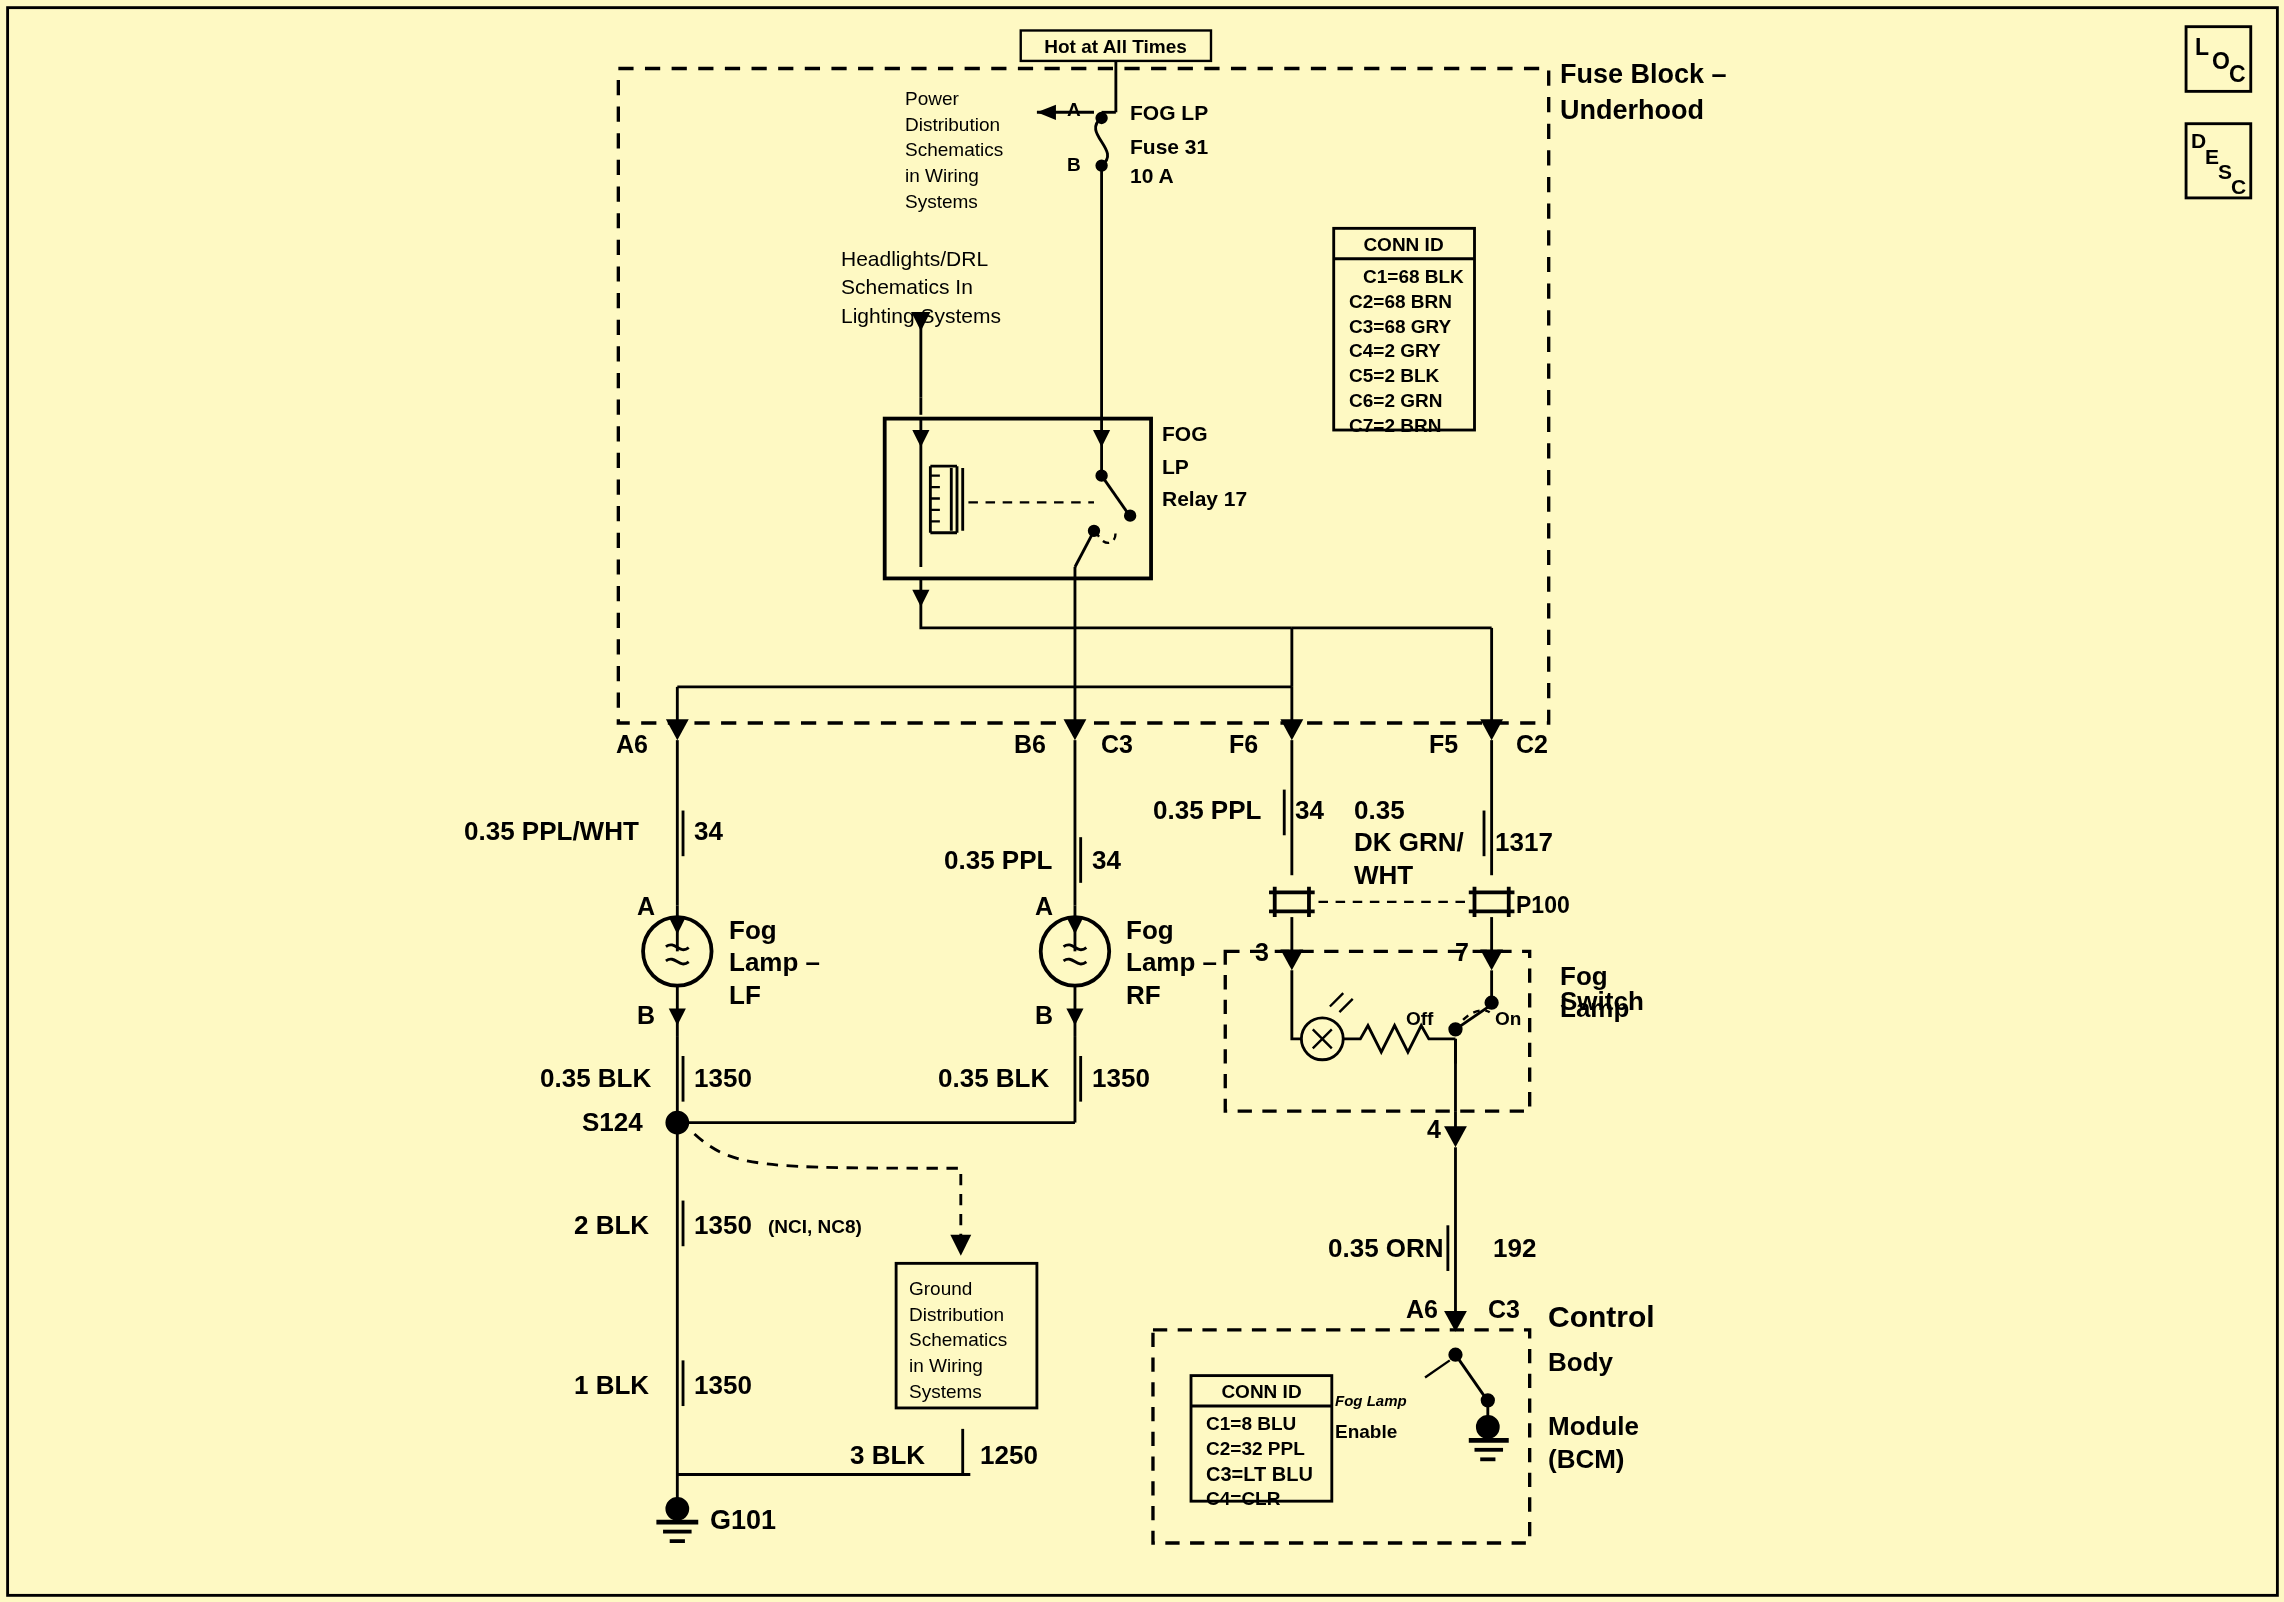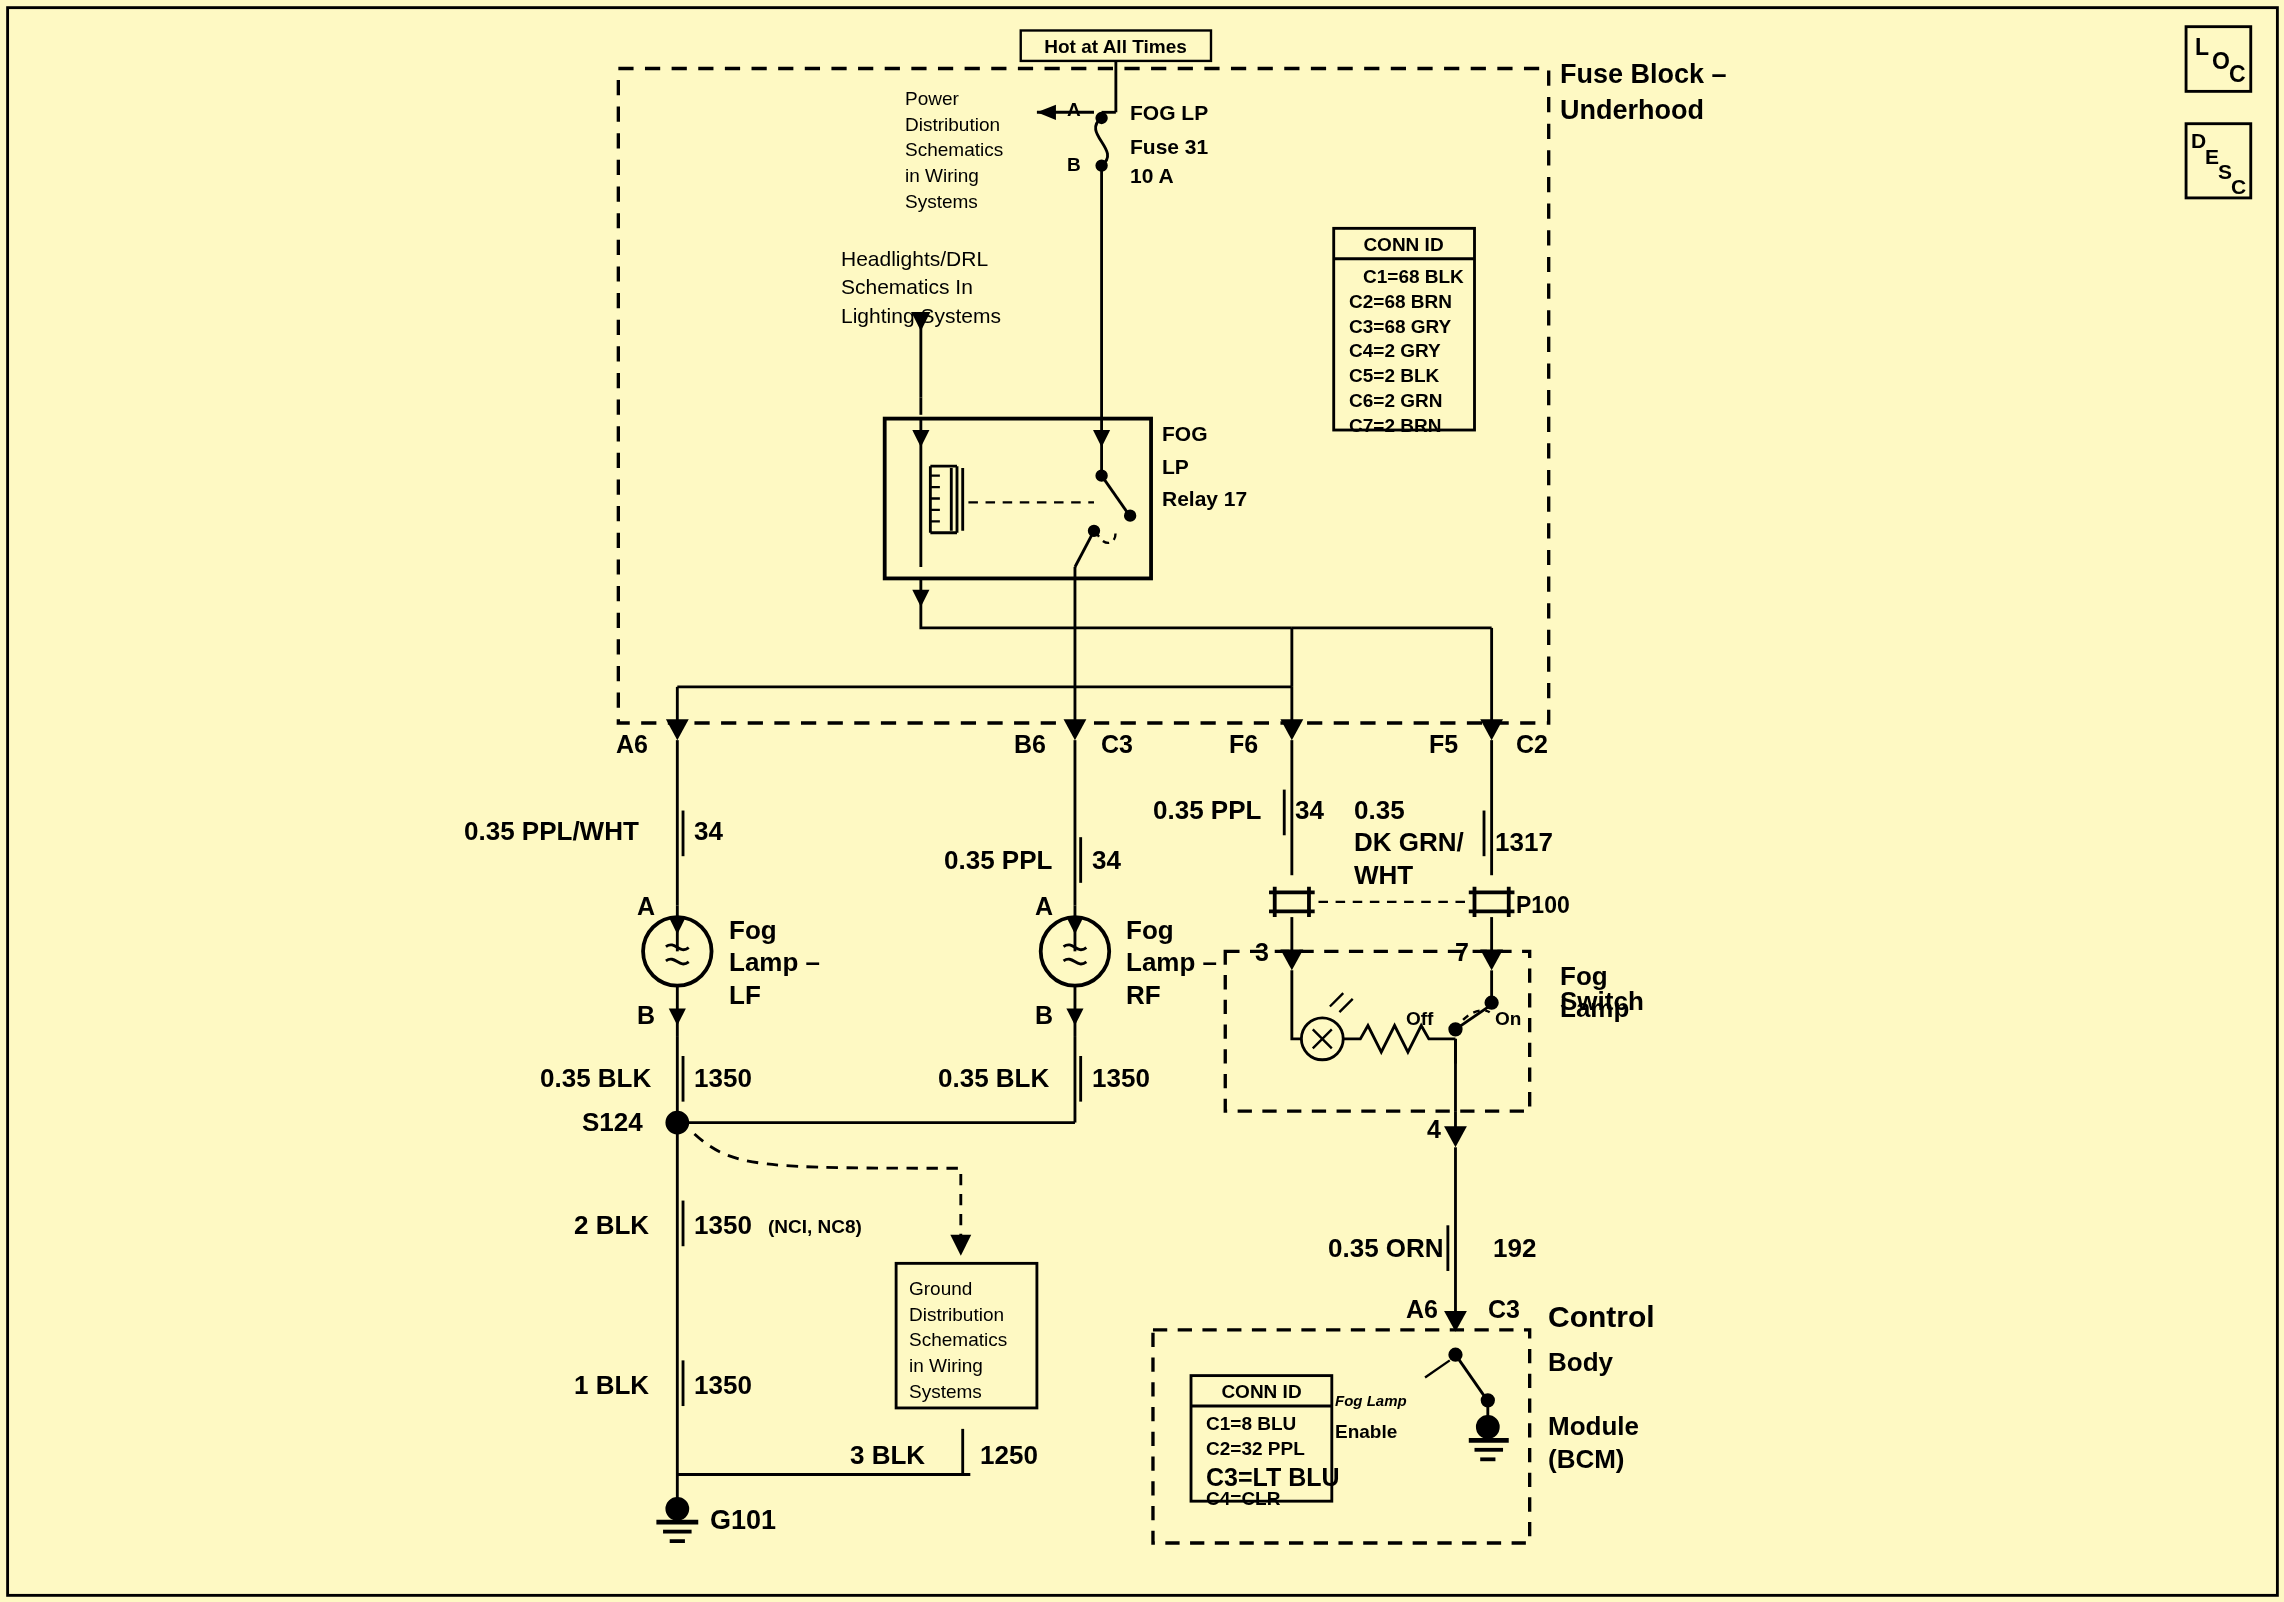--- a/index.html
+++ b/index.html
@@ -329,21 +329,21 @@
   <div class="lbl b" style="left:1548px; top:1299px; font-size:30px;">Control</div>
   <div class="lbl b" style="left:1548px; top:1411px; font-size:26px;">Module</div>
   <div class="lbl b" style="left:1548px; top:1444px; font-size:26px;">(BCM)</div>
 
   <div class="lbl b" style="left:1335px; top:1392px; font-size:15px;font-style:italic;">Fog Lamp</div>
   <div class="lbl b" style="left:1335px; top:1421px; font-size:19px;">Enable</div>
 
   <div class="lbl b ctr" style="left:1191px; top:1381px; width:141px; font-size:19px;">CONN ID</div>
   <div class="lbl b" style="left:1206px; top:1413px; font-size:19px;">C1=8 BLU</div>
   <div class="lbl b" style="left:1206px; top:1438px; font-size:19px;">C2=32 PPL</div>
-  <div class="lbl b" style="left:1206px; top:1463px; font-size:25px;">C3=LT BLU</div>
+  <div class="lbl b" style="left:1206px; top:1463px; font-size:20px;">C3=LT BLU</div>
   <div class="lbl b" style="left:1206px; top:1488px; font-size:19px;">C4=CLR</div>
 
   <div class="lbl b" style="left:2195px; top:34px; font-size:23px;">L</div>
   <div class="lbl b" style="left:2212px; top:48px; font-size:23px;">O</div>
   <div class="lbl b" style="left:2229px; top:61px; font-size:23px;">C</div>
 
   <div class="lbl b" style="left:2191px; top:129px; font-size:21px;">D</div>
   <div class="lbl b" style="left:2205px; top:145px; font-size:21px;">E</div>
   <div class="lbl b" style="left:2218px; top:160px; font-size:21px;">S</div>
   <div class="lbl b" style="left:2231px; top:175px; font-size:21px;">C</div>

